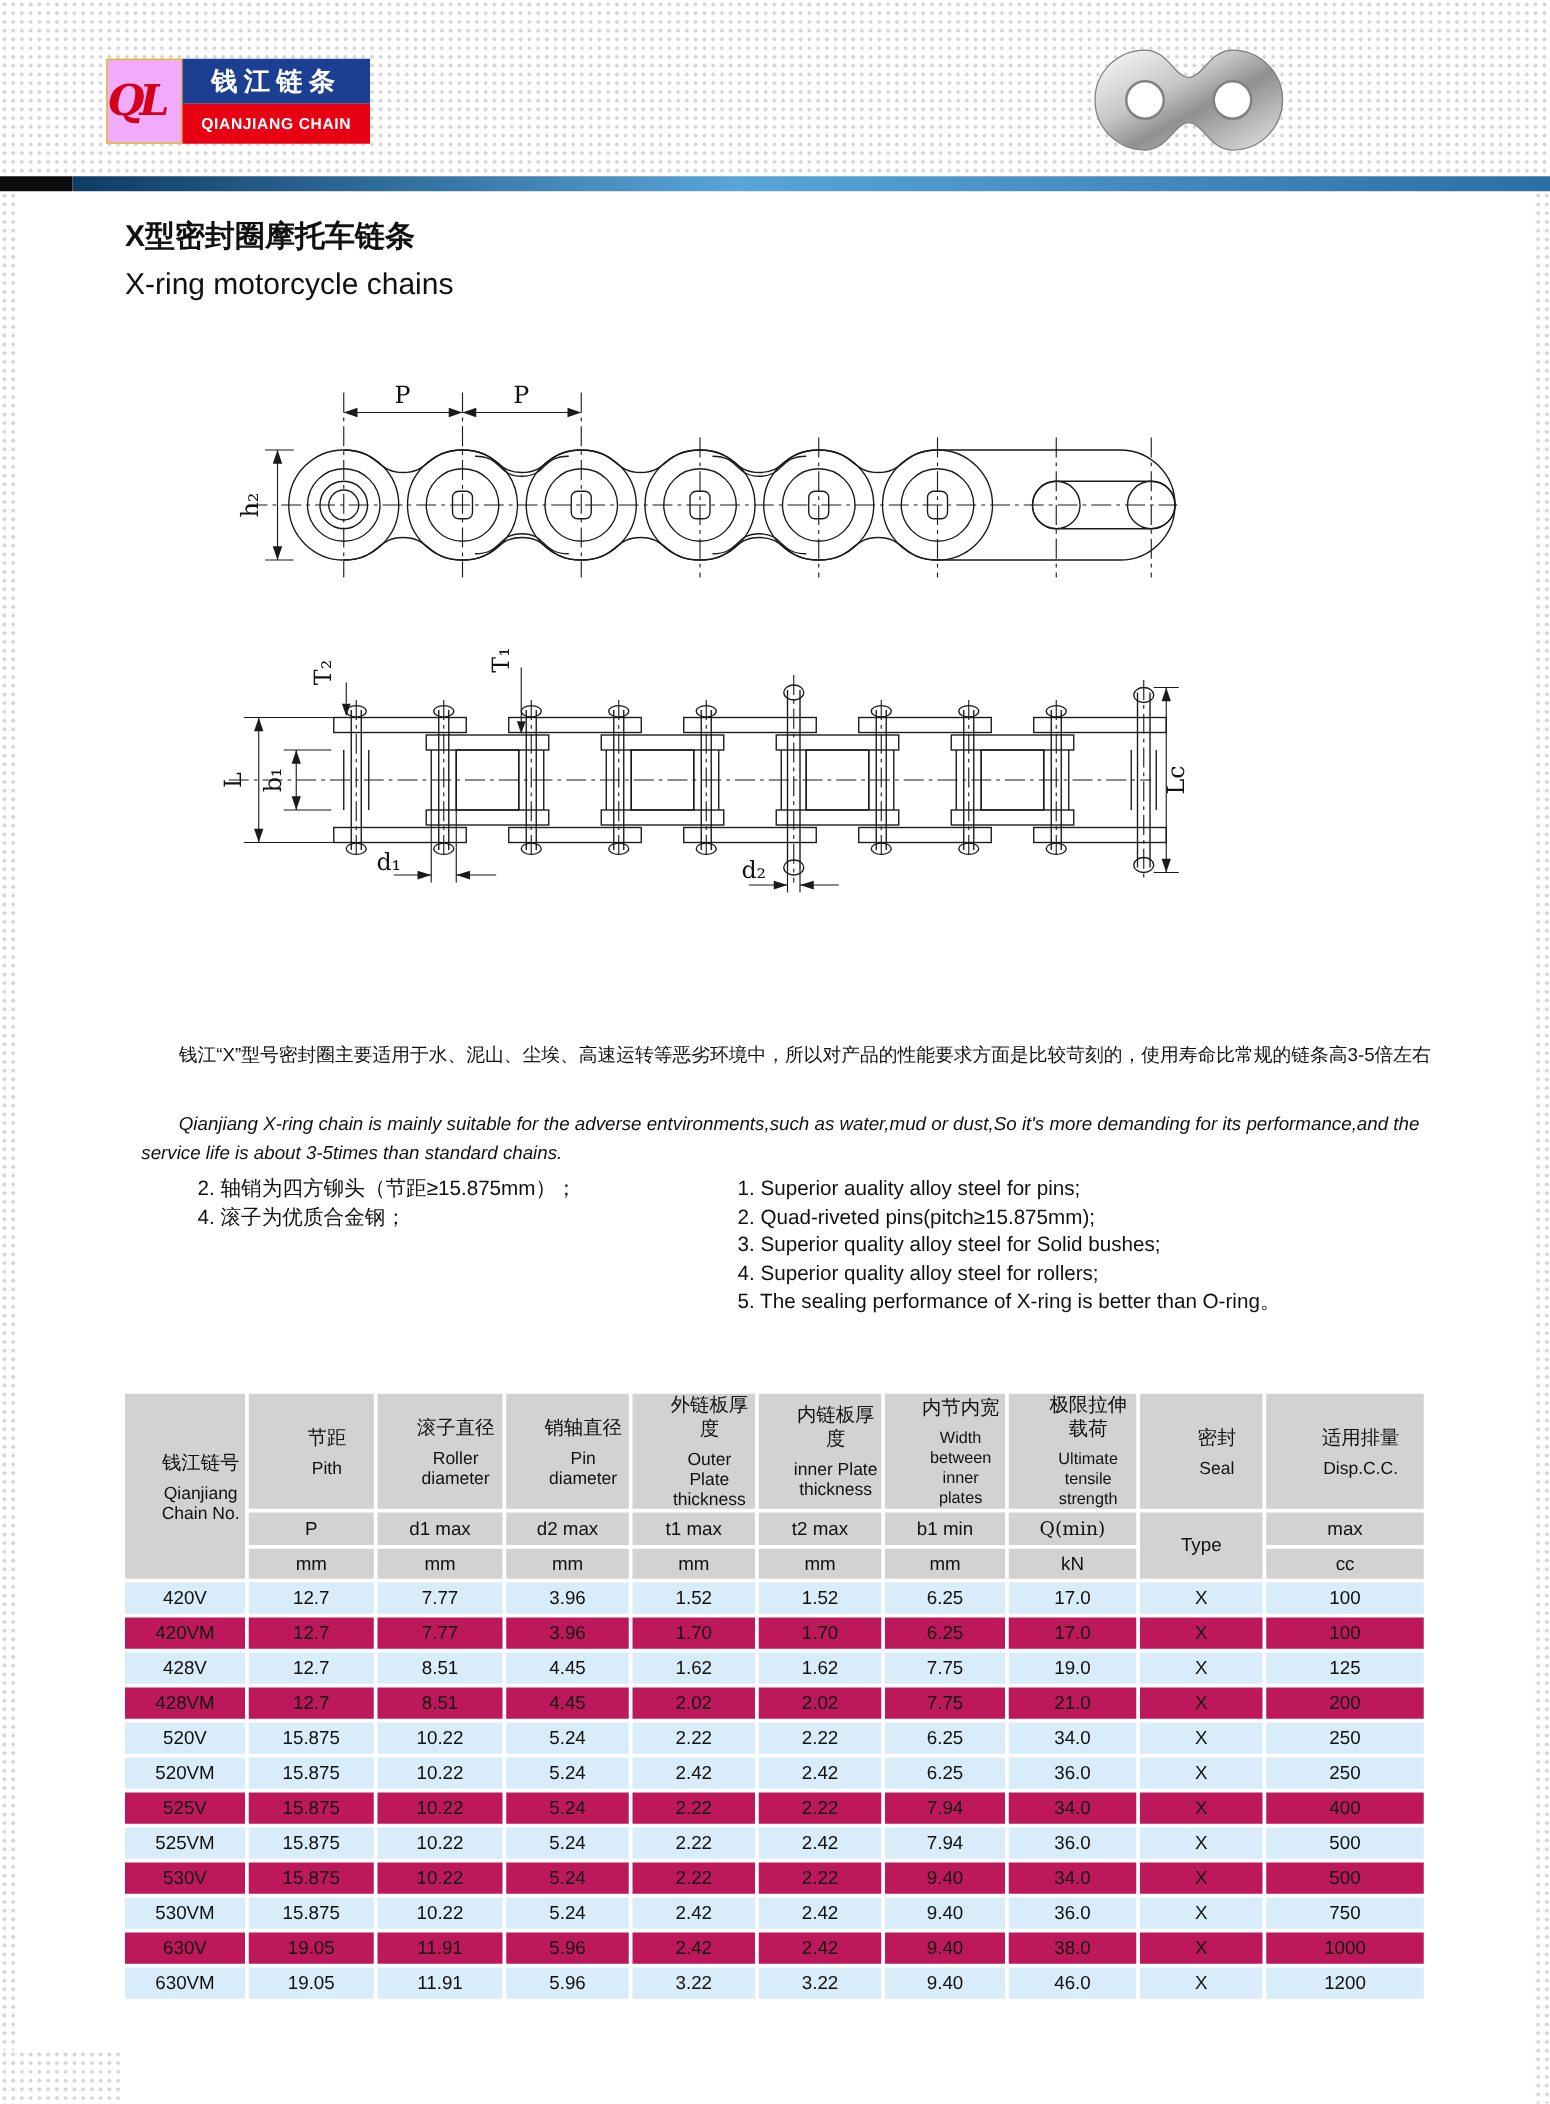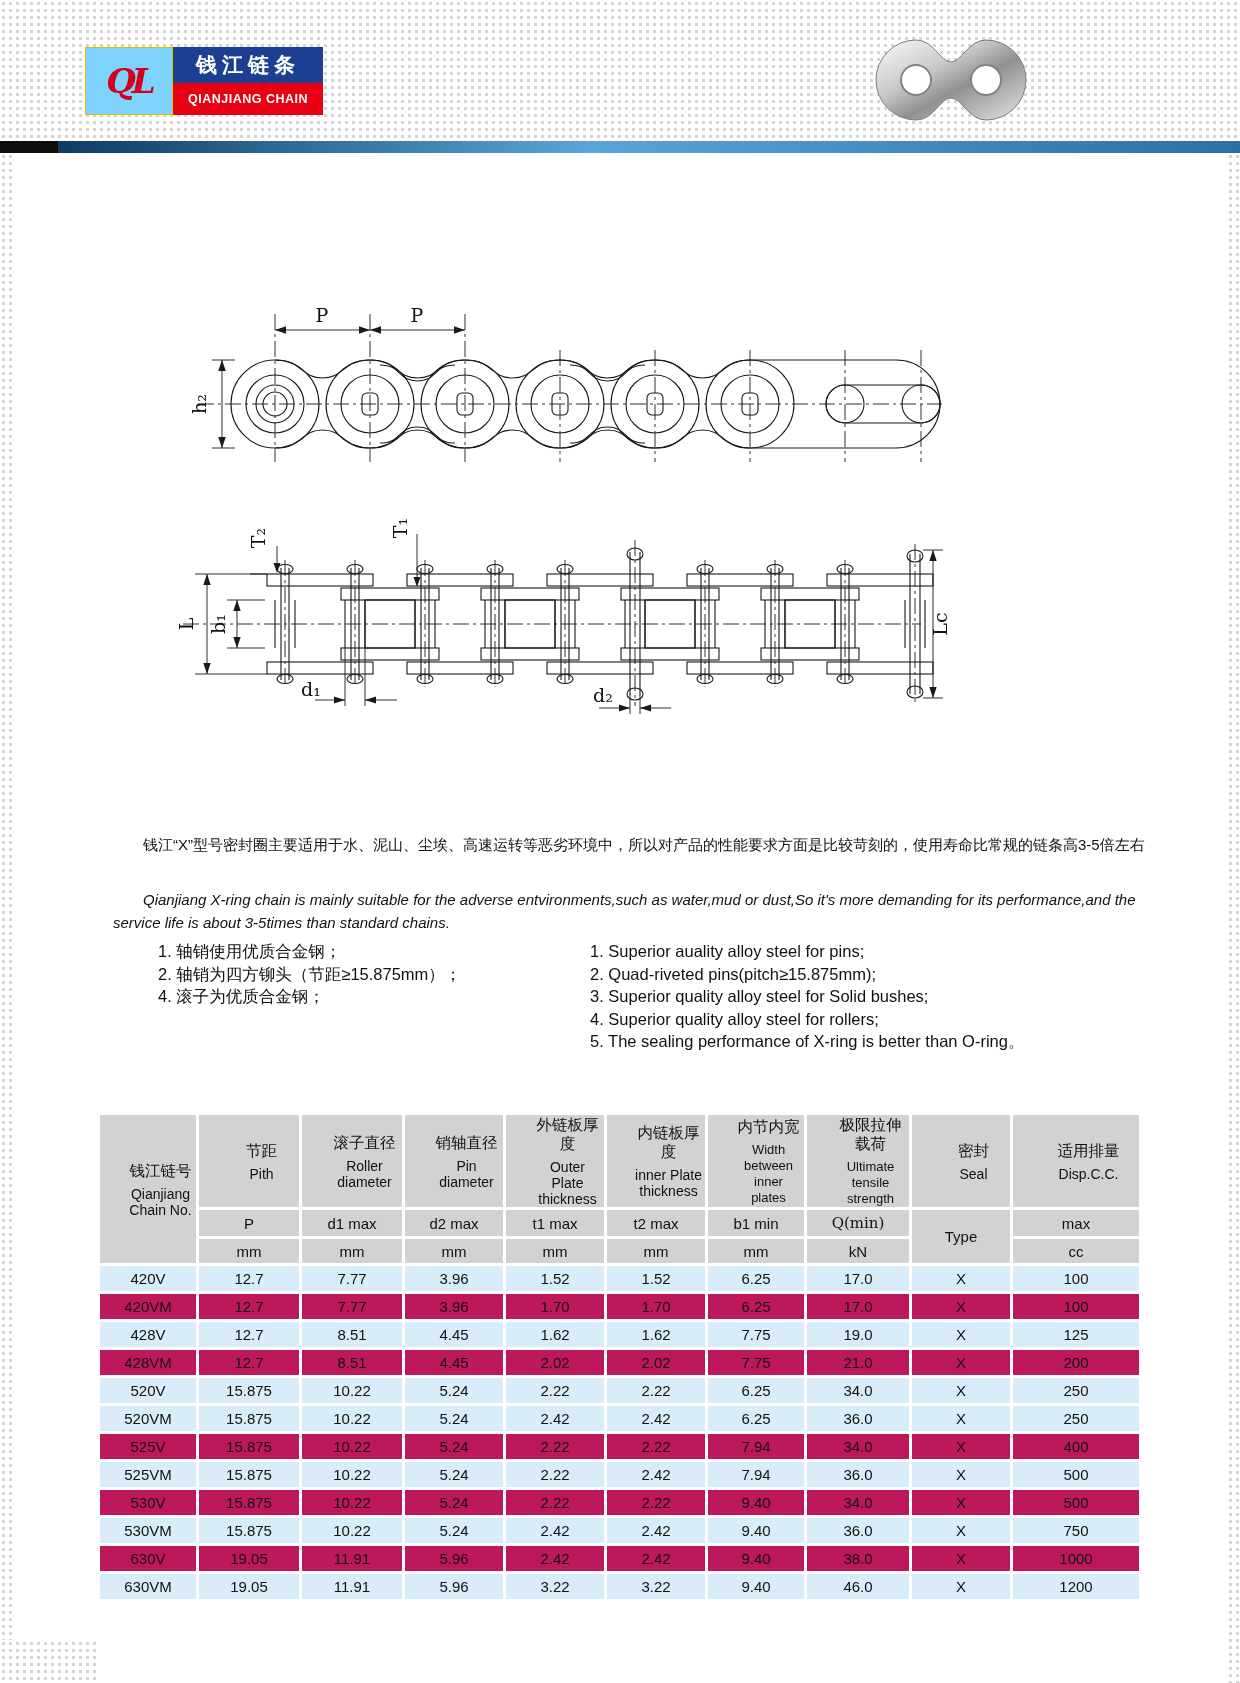--- a/index.html
+++ b/index.html
@@ -14,22 +14,22 @@
   .top-band   { position:absolute; left:0; top:0; width:1240px; height:141px; }
   .edge-left  { position:absolute; left:0; top:153px; width:13px; height:1530px; }
   .edge-right { position:absolute; left:1227px; top:153px; width:13px; height:1530px; }
   .corner-bl  { position:absolute; left:0; top:1640px; width:96px; height:43px; }
 
   .bar-black { position:absolute; left:0; top:141px; width:58px; height:12px; background:#0d0d0d; }
   .bar-blue  { position:absolute; left:58px; top:141px; width:1182px; height:12px;
                background:linear-gradient(to right,#0e3c63,#58a5d8 45%,#2c6fa5); }
 
   .logo { position:absolute; left:85px; top:47px; height:68px; display:flex; }
-  .logo-mark { width:88px; height:68px; background:#7dd3fc; border:1px solid #d8c200;
-               display:flex; align-items:center; justify-content:center; }
+  .logo-mark { width:61px; height:68px; background:#f0abfc; border:1px solid #d8c200;
+               display:flex; align-items:center; justify-content:flex-start; }
   .logo-mark span { font-family:"DejaVu Serif",serif; font-style:italic; font-weight:bold;
                     font-size:34px; color:#d40019; letter-spacing:-4px; }
   .logo-text { width:150px; height:68px; display:flex; flex-direction:column; }
   .logo-zh { flex:1.15; background:#1c3f91; color:#fff; font-size:21px; font-weight:bold;
              display:flex; align-items:center; justify-content:center; letter-spacing:5px; }
   .logo-en { flex:1; background:#e60012; color:#fff; font-size:12.5px; font-weight:bold;
              display:flex; align-items:center; justify-content:center; letter-spacing:0.5px; }
 
   .plate-img { position:absolute; left:866px; top:28px; }
 
@@ -101,20 +101,24 @@
     <path d="M 10 52 A 40 40 0 0 1 50 12 C 68 12 74 34 85 34 C 96 34 102 12 120 12
              A 40 40 0 0 1 160 52 A 40 40 0 0 1 120 92 C 102 92 96 70 85 70
              C 74 70 68 92 50 92 A 40 40 0 0 1 10 52 Z" fill="url(#metal)" stroke="#7d7d7d" stroke-width="1"></path>
     <circle cx="50" cy="52" r="15" fill="#ffffff" stroke="#828282" stroke-width="2"></circle>
     <circle cx="120" cy="52" r="15" fill="#ffffff" stroke="#828282" stroke-width="2"></circle>
   </svg>
 
   <div class="bar-black"></div>
   <div class="bar-blue"></div>
 
+  <div class="titles">
+    <div class="title-zh">X型密封圈摩托车链条</div>
+    <div class="title-en">X-ring motorcycle chains</div>
+  </div>
 
   <svg class="fig1" width="760" height="200" viewBox="0 0 760 200">
     <path class="cl" d="M 8 112 H 752"></path>
     <path class="cl" d="M 85 22 V 170 M 180 22 V 170 M 275 22 V 170 M 370 58 V 170 M 465 58 V 170 M 560 58 V 170 M 655 58 V 170 M 731 58 V 170"></path>
     <circle class="tech" cx="85" cy="112" r="44"></circle>
       <circle class="tech" cx="85" cy="112" r="29"></circle>
     <circle class="tech" cx="180" cy="112" r="44"></circle>
       <circle class="tech" cx="180" cy="112" r="29"></circle>
     <circle class="tech" cx="275" cy="112" r="44"></circle>
       <circle class="tech" cx="275" cy="112" r="29"></circle>
@@ -257,21 +261,20 @@
     <polygon class="arr" points="465,208 454,204.5 454,211.5"></polygon>
     <polygon class="arr" points="475,208 486,204.5 486,211.5"></polygon>
     <text class="dimtxt" text-anchor="middle" x="438" y="202">d₂</text>
   </svg>
 
   <p class="intro-zh">钱江“X”型号密封圈主要适用于水、泥山、尘埃、高速运转等恶劣环境中，所以对产品的性能要求方面是比较苛刻的，使用寿命比常规的链条高3-5倍左右</p>
   <p class="intro-en">Qianjiang X-ring chain is mainly suitable for the adverse entvironments,such as water,mud or dust,So it's more demanding for its performance,and the service life is about 3-5times than standard chains.</p>
 
   <div class="features">
     <ul class="zh-col">
-        <li>1. 轴销使用优质合金钢；</li>
         <li>2. 轴销为四方铆头（节距≥15.875mm）；</li>
         <li>4. 滚子为优质合金钢；</li>
       </ul>
     <ul class="en-col">
         <li>1. Superior auality alloy steel for pins;</li>
         <li>2. Quad-riveted pins(pitch≥15.875mm);</li>
         <li>3. Superior quality alloy steel for Solid bushes;</li>
         <li>4. Superior quality alloy steel for rollers;</li>
         <li>5. The sealing performance of X-ring is better than O-ring。</li>
       </ul>

